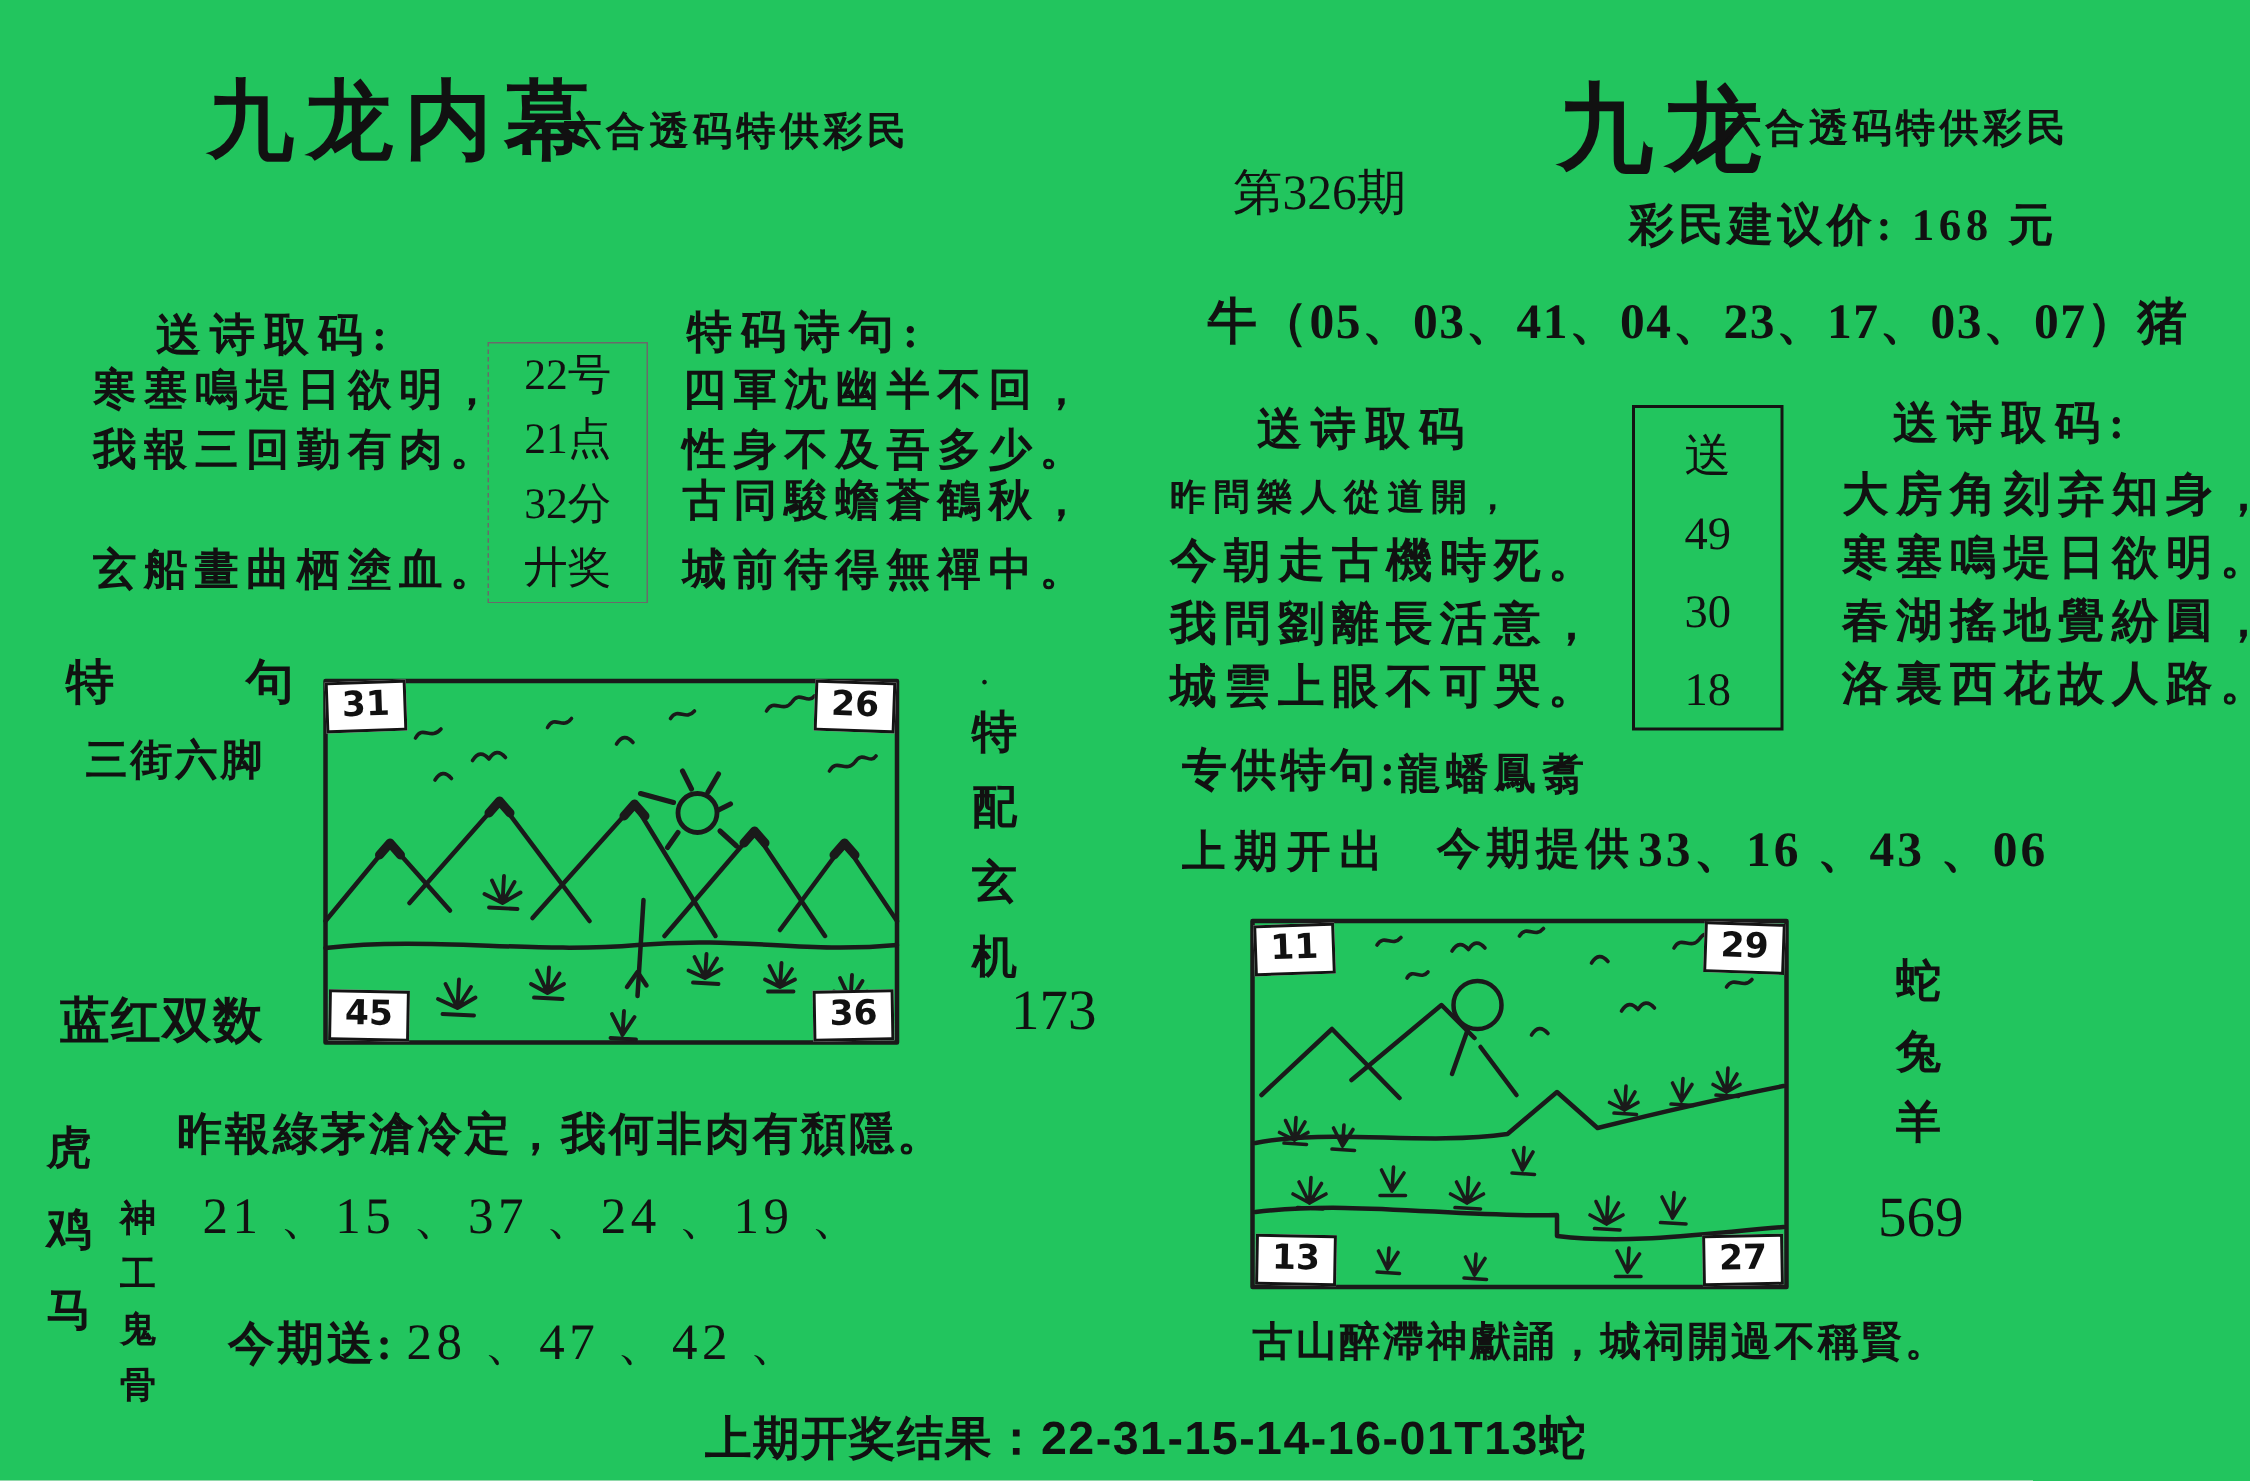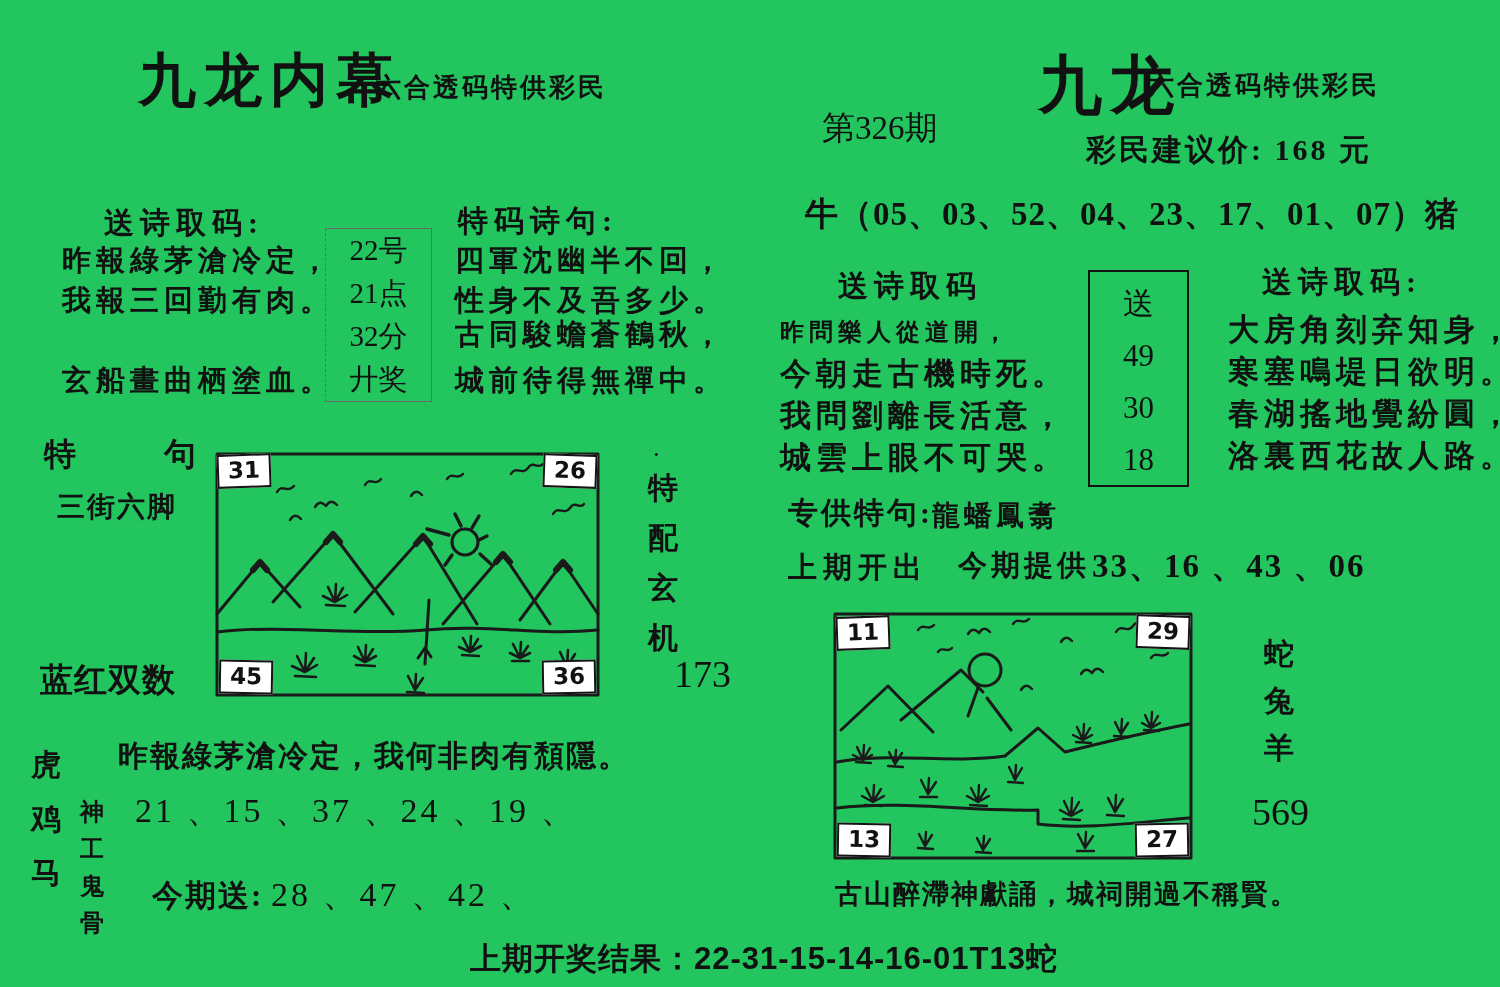--- a/index.html
+++ b/index.html
@@ -20,21 +20,21 @@
 </style>
 </head>
 <body>
 
 <div class="page">
 
   <div class="abs masthead" style="left:138px;top:42px;font-size:58px;">九龙内幕</div>
   <div class="abs masthead" style="left:375px;top:70px;font-size:26px;letter-spacing:3px;">六合透码特供彩民</div>
 
   <div class="abs hdr" style="left:104px;top:203px;">送诗取码:</div>
-  <div class="abs poem" style="left:62px;top:240px;">昨報綠茅滄冷定，</div>
+  <div class="abs poem" style="left:62px;top:240px;">寒塞鳴堤日欲明，</div>
   <div class="abs poem" style="left:62px;top:280px;">我報三回勤有肉。</div>
   <div class="abs poem" style="left:62px;top:360px;">玄船畫曲栖塗血。</div>
 
   <div class="abs codesbox" style="left:325px;top:228px;width:105px;height:172px;">
     <div style="font-size:29px;line-height:43px;text-align:center;">
       <div>22号</div>
       <div>21点</div>
       <div>32分</div>
       <div>廾奖</div>
     </div>
@@ -154,21 +154,21 @@
   <div class="abs" style="left:152px;top:872px;font-size:31px;">
     <span style="font-weight:700;letter-spacing:2px;">今期送:</span>
     <span class="num" style="font-size:34px;letter-spacing:3px;">28 、47 、42 、</span>
   </div>
 
   <div class="abs num" style="left:822px;top:106px;font-size:33px;">第326期</div>
   <div class="abs masthead" style="left:1038px;top:42px;font-size:64px;">九龙</div>
   <div class="abs masthead" style="left:1148px;top:68px;font-size:26px;letter-spacing:3px;">六合透码特供彩民</div>
   <div class="abs" style="left:1086px;top:130px;font-size:30px;font-weight:700;letter-spacing:3px;text-align:right;">彩民建议价: 168 元</div>
 
-  <div class="abs" style="left:805px;top:192px;font-size:33px;font-weight:700;letter-spacing:1px;">牛（05、03、52、04、23、17、01、07）猪</div>
+  <div class="abs" style="left:805px;top:192px;font-size:33px;font-weight:700;letter-spacing:1px;">牛（05、03、41、04、23、17、03、07）猪</div>
 
   <div class="abs hdr" style="left:838px;top:266px;">送诗取码</div>
   <div class="abs poem" style="left:780px;top:312px;font-size:24px;">昨問樂人從道開，</div>
   <div class="abs poem" style="left:780px;top:354px;font-size:31px;">今朝走古機時死。</div>
   <div class="abs poem" style="left:780px;top:438px;font-size:31px;">城雲上眼不可哭。</div>
   <div class="abs poem" style="left:780px;top:396px;font-size:31px;">我問劉離長活意，</div>
 
   <div class="abs" style="left:1088px;top:270px;width:97px;height:213px;border:2.5px solid #141414;">
     <div style="font-size:31px;line-height:52px;text-align:center;padding-top:6px;">
       <div>送</div>

